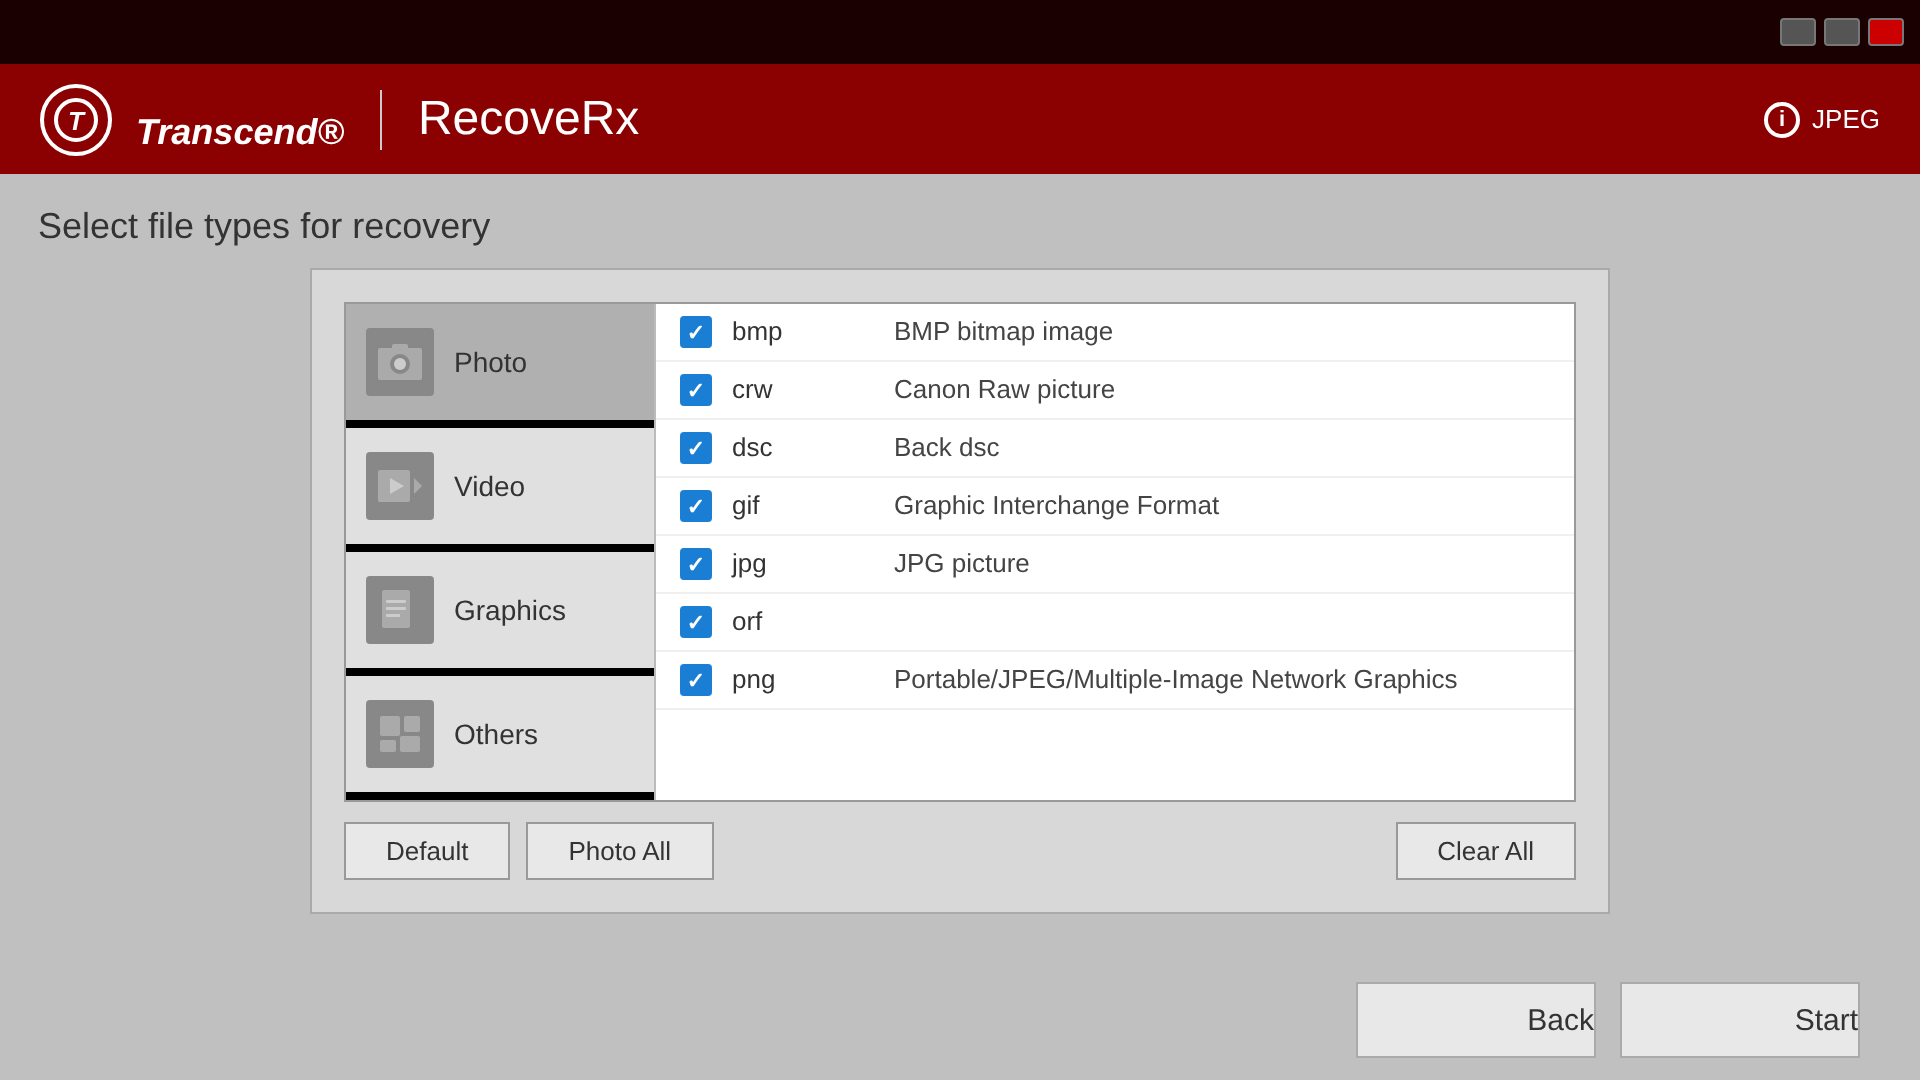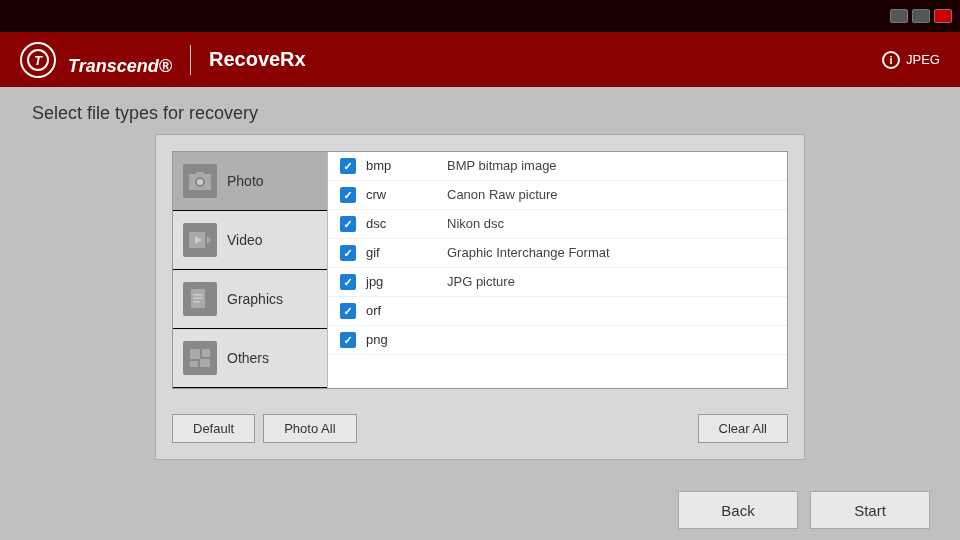--- a/index.html
+++ b/index.html
@@ -69,23 +69,23 @@
       font-style: italic;
       margin-top: 14px;
     }
     .logo-divider {
       width: 1px;
       height: 30px;
       background: #ccc;
       margin: 0 6px;
     }
     .app-name {
-      font-size: 20px;
-      color: white;
-      font-weight: 700;
+      font-size: 24px;
+      color: white;
+      font-weight: 400;
     }
     .about-btn {
       display: flex;
       align-items: center;
       gap: 6px;
       color: white;
       font-size: 13px;
       cursor: pointer;
       background: none;
       border: none;
@@ -98,21 +98,21 @@
       display: flex;
       align-items: center;
       justify-content: center;
       font-size: 11px;
       font-weight: bold;
       color: white;
     }
 
     
     .page-title-area {
-      padding: 16px 20px 10px 32px;
+      padding: 16px 20px 10px 19px;
       background: #c0c0c0;
     }
     .page-title {
       font-size: 18px;
       color: #333;
       font-weight: 400;
     }
 
     
     .main-content {
@@ -140,21 +140,21 @@
       background: #e0e0e0;
       border-right: 1px solid #bbb;
       flex-shrink: 0;
     }
     .category-item {
       display: flex;
       align-items: center;
       padding: 12px 10px;
       cursor: pointer;
       gap: 10px;
-      border-bottom: 1px solid #000000;
+      border-bottom: 4px solid #000000;
     }
     .category-item.active {
       background: #b0b0b0;
     }
     .cat-icon {
       width: 34px;
       height: 34px;
       background: #888;
       border-radius: 2px;
       display: flex;
@@ -221,21 +221,21 @@
       font-size: 13px;
       color: #444;
       margin-left: 36px;
     }
 
     
     .btn-row {
       display: flex;
       justify-content: space-between;
       align-items: center;
-      margin-top: 25px;
+      margin-top: 10px;
     }
     .btn-left {
       display: flex;
       gap: 8px;
     }
     .btn {
       padding: 6px 20px;
       font-size: 13px;
       border: 1px solid #999;
       background: #e8e8e8;
@@ -257,20 +257,21 @@
       gap: 12px;
     }
     .nav-btn {
       width: 120px;
       height: 38px;
       font-size: 15px;
       border: 1px solid #aaa;
       background: #e8e8e8;
       cursor: pointer;
       color: #333;
+      text-align: right;
     }
   </style>
 </head>
 <body>
 
 <div class="titlebar">
   <div class="titlebar-controls">
     <div class="titlebar-btn"></div>
     <div class="titlebar-btn"></div>
     <div class="titlebar-btn" style="background:#c00;"></div>
@@ -362,39 +363,40 @@
             <span class="file-desc">BMP bitmap image</span>
           </div>
           <div class="file-item">
             <div class="checkbox"></div>
             <span class="file-ext">crw</span>
             <span class="file-desc">Canon Raw picture</span>
           </div>
           <div class="file-item">
             <div class="checkbox"></div>
             <span class="file-ext">dsc</span>
-            <span class="file-desc">Nikon dsc</span>
+            <span class="file-desc">Back dsc</span>
           </div>
           <div class="file-item">
             <div class="checkbox"></div>
             <span class="file-ext">gif</span>
             <span class="file-desc">Graphic Interchange Format</span>
           </div>
           <div class="file-item">
             <div class="checkbox"></div>
             <span class="file-ext">jpg</span>
             <span class="file-desc">JPG picture</span>
           </div>
           <div class="file-item">
             <div class="checkbox"></div>
             <span class="file-ext">orf</span>
           </div>
           <div class="file-item">
             <div class="checkbox"></div>
             <span class="file-ext">png</span>
+            <span class="file-desc">Portable/JPEG/Multiple-Image Network Graphics</span>
           </div>
         </div>
 
     </div>
 
     <div class="btn-row">
       <div class="btn-left">
         <button class="btn">Default</button>
         <button class="btn">Photo All</button>
       </div>

